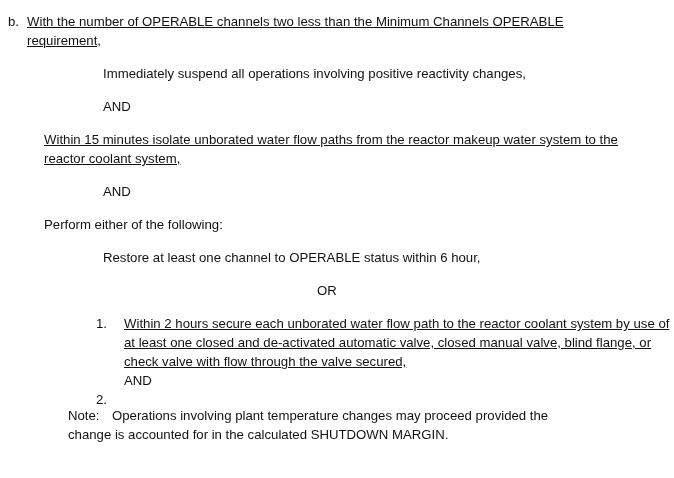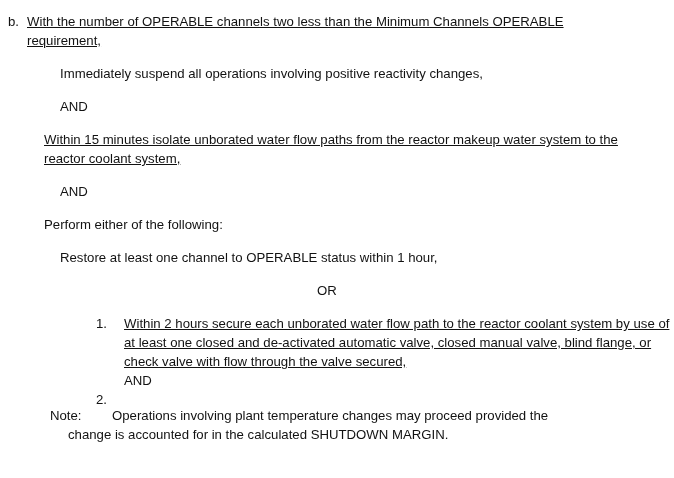--- a/index.html
+++ b/index.html
@@ -44,21 +44,21 @@
     left: 8px;
     top: 0;
     font-size: 13.2px;
     line-height: 19px;
   }
   .item-lettered .body {
     display: block;
   }
   
   .lvl1 { padding-left: 44px; }   
-  .lvl2 { padding-left: 60px; }   
+  .lvl2 { padding-left: 103px; }   
   .center-or {
     padding-left: 0;
     text-align: center;
     margin-left: -20px;
   }
   
   .numlist {
     margin: 0;
     padding: 0;
     list-style: none;
@@ -76,21 +76,21 @@
   .spacer-12 { height: 12px; }
   .spacer-14 { height: 14px; }
   .spacer-16 { height: 16px; }
   
   .note {
     position: relative;
     padding-left: 68px;
   }
   .note .note-label {
     position: absolute;
-    left: 50px;
+    left: 68px;
     top: 0;
   }
   .note .note-body {
     display: block;
     padding-left: 44px;
   }
   .note .note-cont {
     display: block;
     padding-left: 0;
   }
@@ -124,21 +124,21 @@
     <div class="spacer-14"></div>
 
     <div class="para lvl2">AND</div>
 
     <div class="spacer-14"></div>
 
     <div class="para lvl1">Perform either of the following:</div>
 
     <div class="spacer-14"></div>
 
-    <div class="para lvl2">Restore at least one channel to OPERABLE status within 1 hour,</div>
+    <div class="para lvl2">Restore at least one channel to OPERABLE status within 6 hour,</div>
 
     <div class="spacer-14"></div>
 
     <div class="para center-or">OR</div>
 
     <div class="spacer-14"></div>
 
     <ol class="numlist para">
       <li>
         <span class="num">1.</span>

